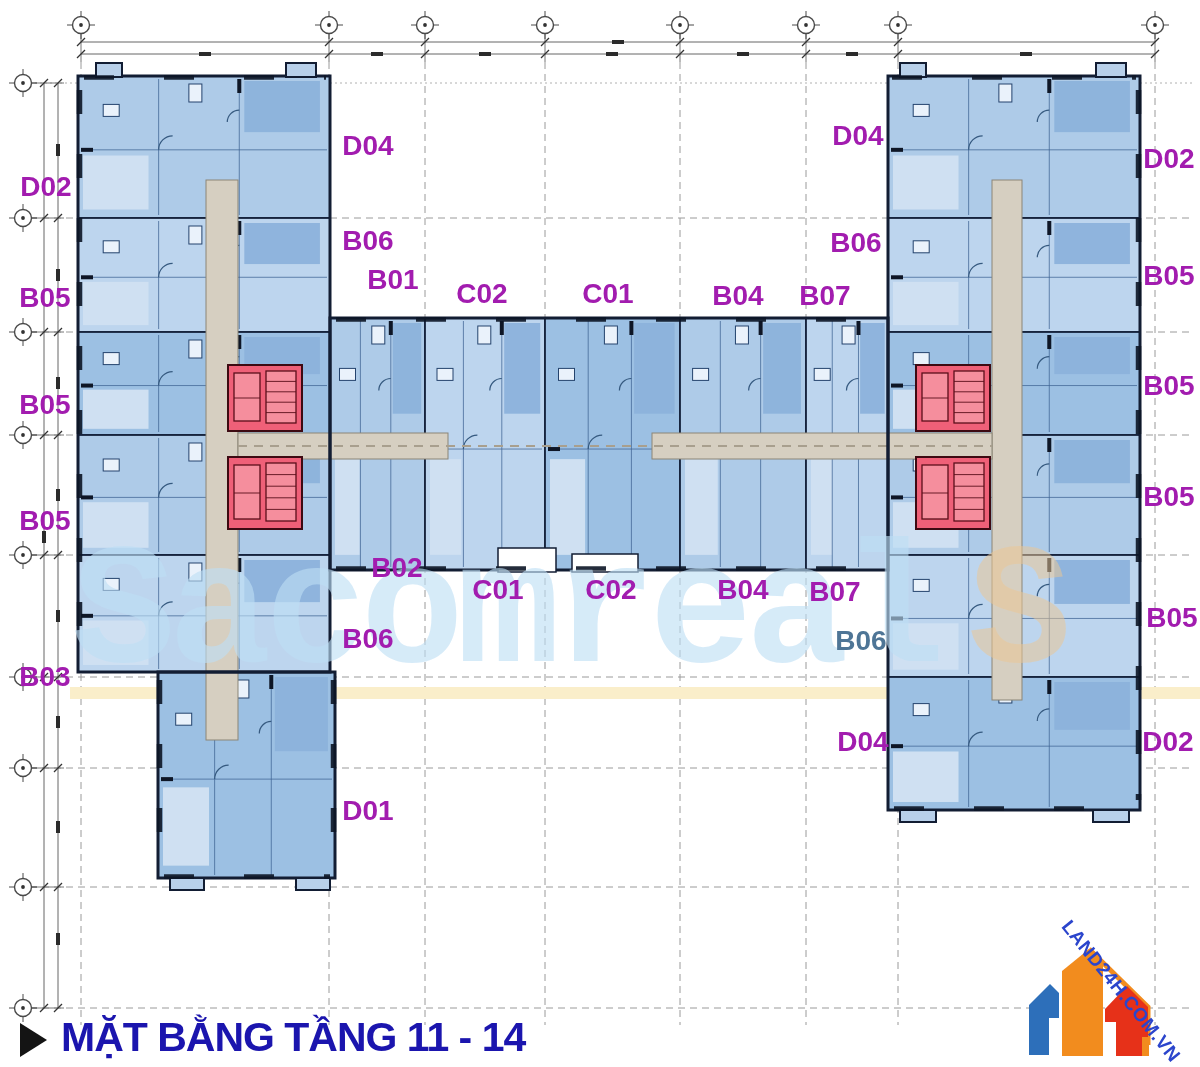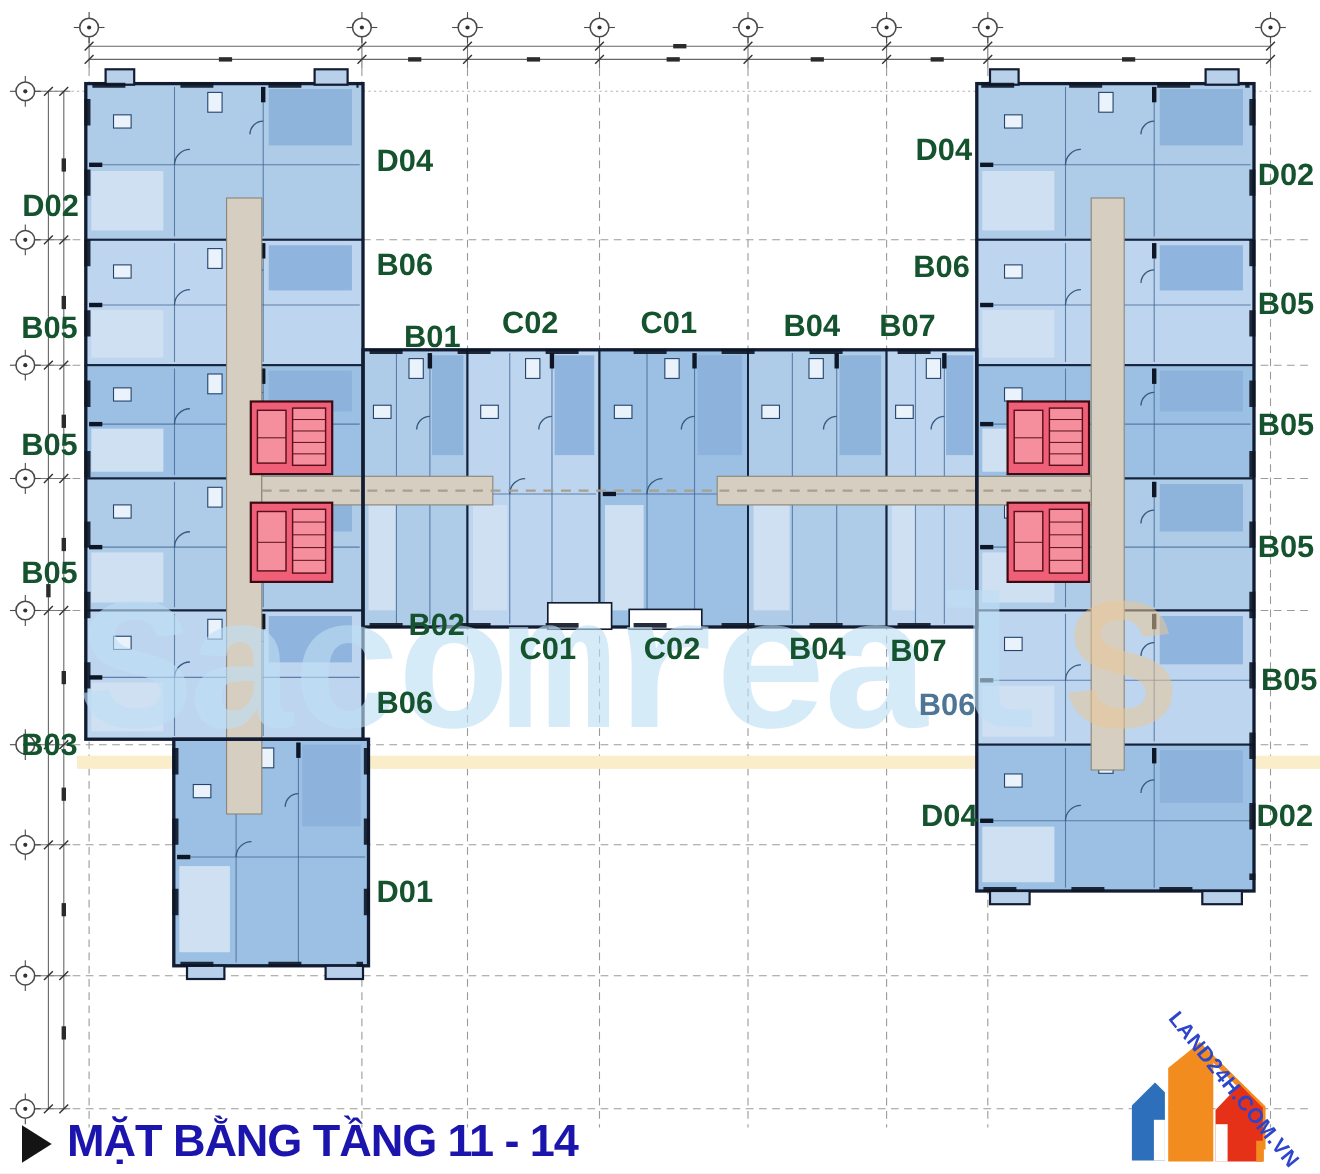--- a/index.html
+++ b/index.html
@@ -6,21 +6,21 @@
   #stage{position:relative;width:1200px;height:1067px;background:#ffffff;overflow:hidden;
          font-family:"Liberation Sans","DejaVu Sans",sans-serif;}
   #plan-svg{position:absolute;left:0;top:0;z-index:1;}
   
   #watermark{position:absolute;left:72px;top:530px;z-index:2;white-space:nowrap;
              font-weight:bold;font-size:172px;letter-spacing:-7px;color:#bedff5;opacity:.62;
              line-height:1;pointer-events:none;font-family:Liberation Mono, monospace;}
   #watermark .wm-s{margin-left:30px;color:#ecc795;opacity:.85;}
   
   .ul{position:absolute;transform:translate(-50%,-50%);z-index:3;font-size:28px;font-weight:600;
-      color:#14532d;white-space:nowrap;}
+      color:#a21caf;white-space:nowrap;}
   .ul.tinted{color:#4e7596;}
   
   #title-row{position:absolute;left:20px;top:1014px;z-index:4;display:flex;align-items:center;gap:14px;}
   #title-tri{width:0;height:0;border-left:27px solid #141414;border-top:17px solid transparent;
              border-bottom:17px solid transparent;margin-top:4px;}
   #title-text{font-size:41px;font-weight:bold;color:#1b15ae;letter-spacing:-1px;}
   
   #logo-text{position:absolute;left:1074px;top:916px;z-index:4;transform:rotate(51deg);
              transform-origin:0 0;font-size:19px;font-weight:bold;color:#2b45cc;
              letter-spacing:.5px;white-space:nowrap;}
@@ -502,21 +502,21 @@
   <div id="watermark"><span>Sacomreal</span><span class="wm-s">S</span></div>
 
   <div class="ul" style="left:46px;top:187px">D02</div>
   <div class="ul" style="left:45px;top:298px">B05</div>
   <div class="ul" style="left:45px;top:405px">B05</div>
   <div class="ul" style="left:45px;top:521px">B05</div>
   <div class="ul" style="left:45px;top:677px">B03</div>
 
   <div class="ul" style="left:368px;top:146px">D04</div>
   <div class="ul" style="left:368px;top:241px">B06</div>
-  <div class="ul" style="left:393px;top:306px">B01</div>
+  <div class="ul" style="left:393px;top:280px">B01</div>
   <div class="ul" style="left:482px;top:294px">C02</div>
   <div class="ul" style="left:608px;top:294px">C01</div>
   <div class="ul" style="left:738px;top:296px">B04</div>
   <div class="ul" style="left:825px;top:296px">B07</div>
 
   <div class="ul" style="left:858px;top:136px">D04</div>
   <div class="ul" style="left:856px;top:243px">B06</div>
 
   <div class="ul" style="left:1169px;top:159px">D02</div>
   <div class="ul" style="left:1169px;top:276px">B05</div>

